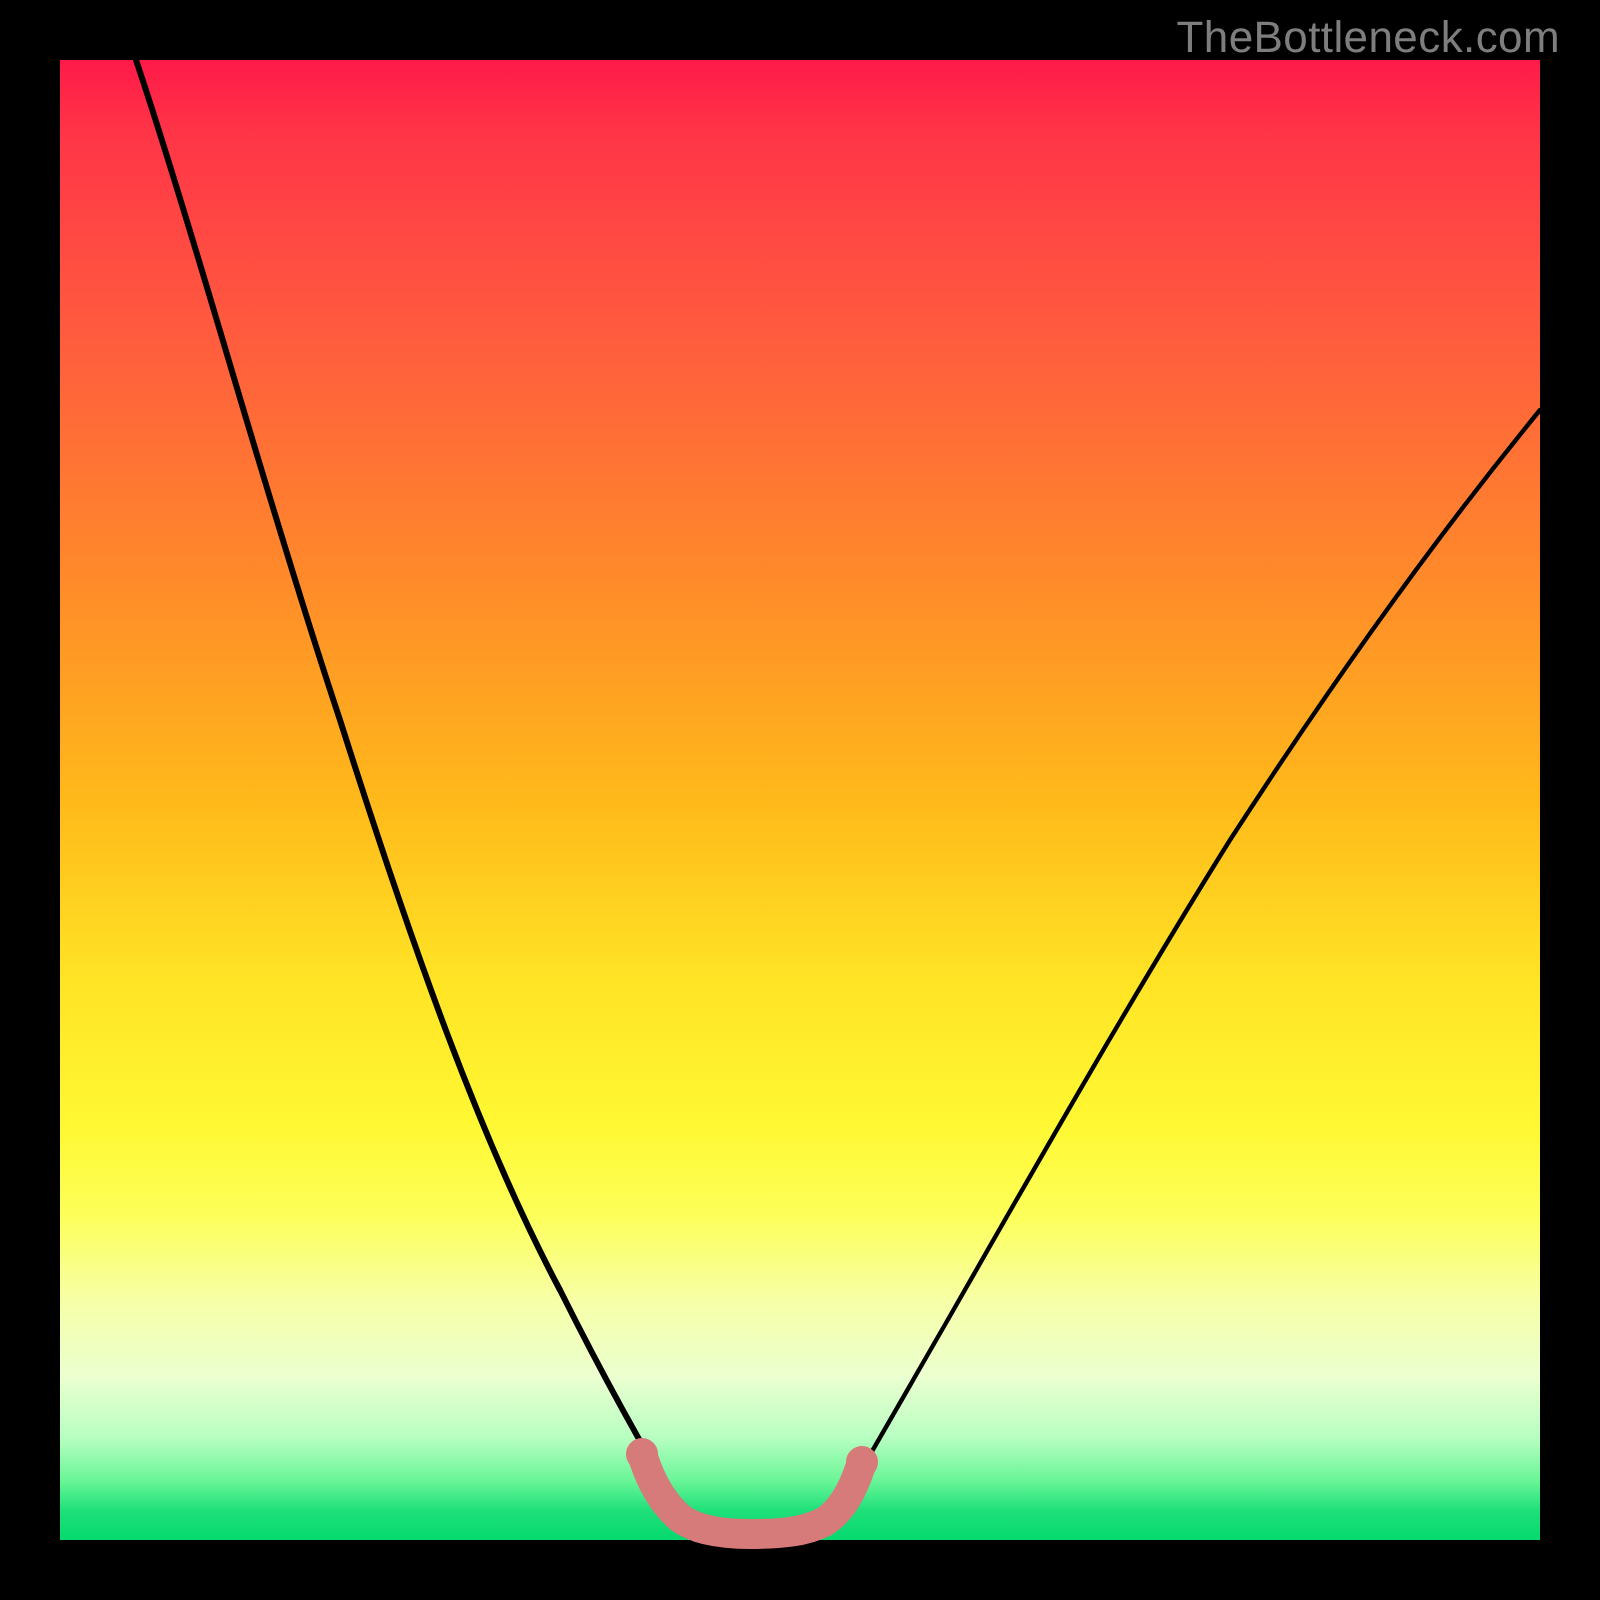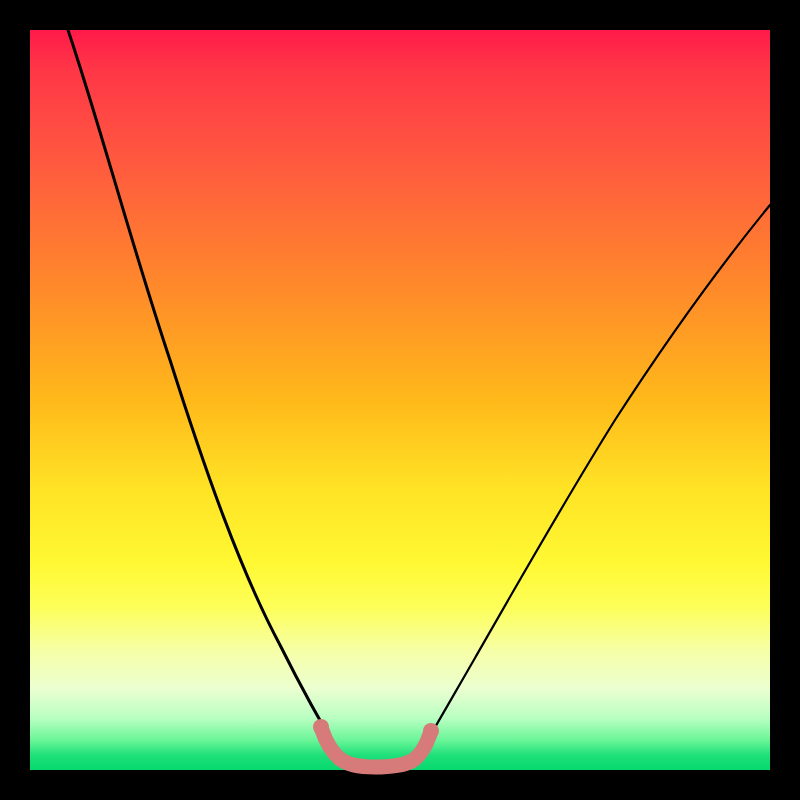--- a/index.html
+++ b/index.html
@@ -58,20 +58,21 @@
     top: 0;
     width: 740px;
     height: 740px;
     overflow: visible;
   }
 </style>
 </head>
 <body>
 
 <div class="frame">
+  <div class="watermark">TheBottleneck.com</div>
 
   <div class="plot">
     <svg class="curves" viewBox="0 0 740 740">
 
       <path d="M 38,0
                C 70,95 100,210 140,330
                C 175,440 210,540 250,615
                C 275,665 298,705 312,728
                L 316,735" fill="none" stroke="#000" stroke-width="3" stroke-linecap="round"></path>
 

